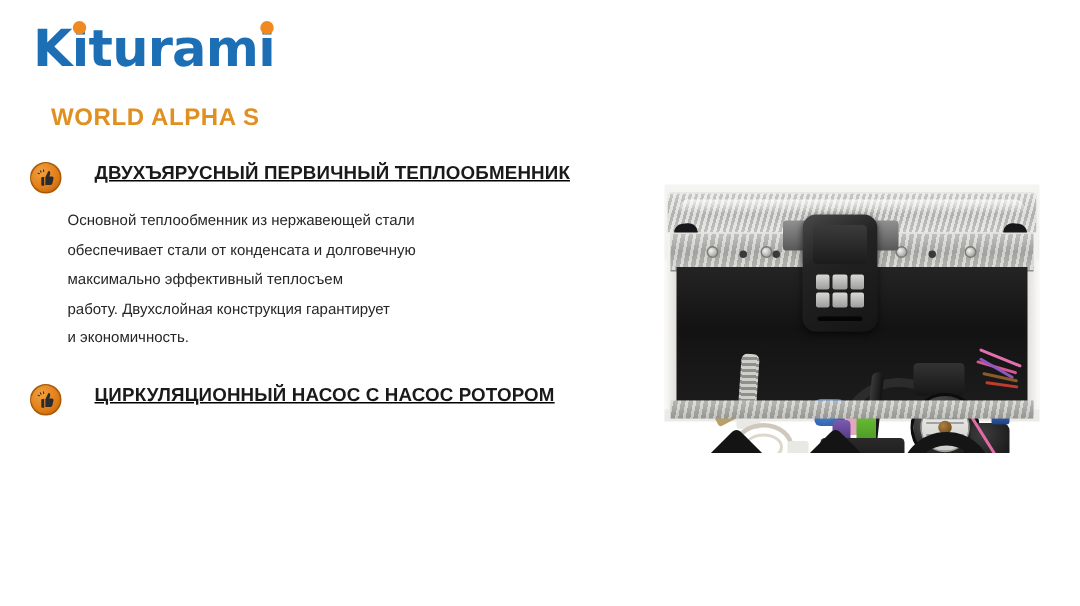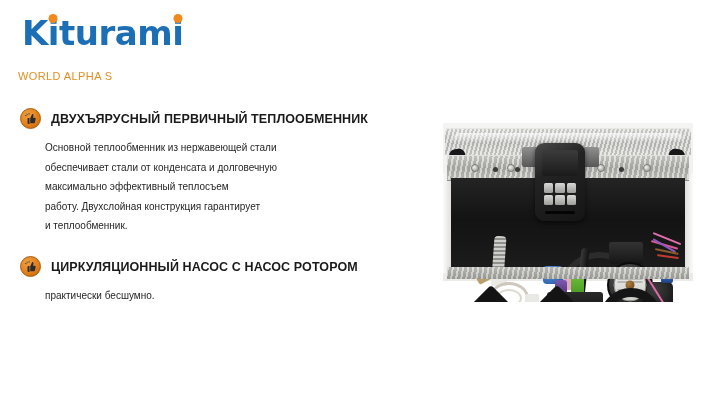--- a/index.html
+++ b/index.html
@@ -42,39 +42,40 @@
     transform: translateX(-50%);
     width: 9px;
     height: 9px;
     border-radius: 50%;
     background: #f08a1e;
   }
 
   
   #model {
     position: absolute;
-    left: 18px;
+    left: 34px;
     top: 70px;
-    font-size: 11px;
-    font-weight: normal;
+    font-size: 16px;
+    font-weight: bold;
     color: #e09020;
     letter-spacing: 0.4px;
     white-space: nowrap;
   }
 
   
   .feature {
     position: absolute;
     left: 20px;
     width: 420px;
   }
   .feature-head {
     display: flex;
-    align-items: center;
-    gap: 10px;
+    align-items: flex-start;
+    gap: 22px;
+    text-decoration: underline;
   }
   .badge {
     flex: none;
     width: 19px;
     height: 19px;
     border-radius: 50%;
     background: radial-gradient(circle at 35% 30%, #f0a040 0%, #e07d18 60%, #b35c08 100%);
     border: 1px solid #a85806;
     position: relative;
     display: block;
@@ -464,37 +465,36 @@
           <path d="M4.4 2.6l.9 1.7M8.4 1.4l.1 1.9M1.6 5.6l1.8.5" stroke="#2b2b2b" stroke-width="1.3" stroke-linecap="round" fill="none"></path>
         </svg>
       </span>
       <span class="feature-title">ДВУХЪЯРУСНЫЙ ПЕРВИЧНЫЙ ТЕПЛООБМЕННИК</span>
     </div>
     <div class="feature-body">
       <div>Основной теплообменник из нержавеющей стали</div>
       <div>обеспечивает стали от конденсата и долговечную</div>
       <div>максимально эффективный теплосъем</div>
       <div>работу. Двухслойная конструкция гарантирует</div>
-      <div>и теплообменник.</div>
+      <div>и экономичность.</div>
     </div>
   </div>
 
   <div class="feature" id="feature-2">
     <div class="feature-head">
       <span class="badge">
         <svg width="13" height="13" viewBox="0 0 24 24" aria-hidden="true">
           <path d="M7 10h2.2V21H7a1.4 1.4 0 0 1-1.4-1.4v-8.2A1.4 1.4 0 0 1 7 10z" fill="#2b2b2b"></path>
           <path d="M10.6 10.4 14 3.4c.5-1 2-.8 2.3.3l.2 1c.2.9.1 1.8-.2 2.6l-.9 2.2h3.2c1.3 0 2.3 1.2 2 2.5l-1.4 6.2c-.2 1-1.1 1.8-2.2 1.8h-6.4V10.4z" fill="#2b2b2b"></path>
           <path d="M4.4 2.6l.9 1.7M8.4 1.4l.1 1.9M1.6 5.6l1.8.5" stroke="#2b2b2b" stroke-width="1.3" stroke-linecap="round" fill="none"></path>
         </svg>
       </span>
       <span class="feature-title">ЦИРКУЛЯЦИОННЫЙ НАСОС С НАСОС РОТОРОМ</span>
     </div>
     <div class="feature-body">
-      <div>практически бесшумно.</div>
     </div>
   </div>
 
   <div id="photo">
     <div id="photo-stage">
       <div class="casing"></div>
       <div class="side-edge l"></div>
       <div class="side-edge r"></div>
       <div class="top-band"></div>
       <div class="cap l"></div>

